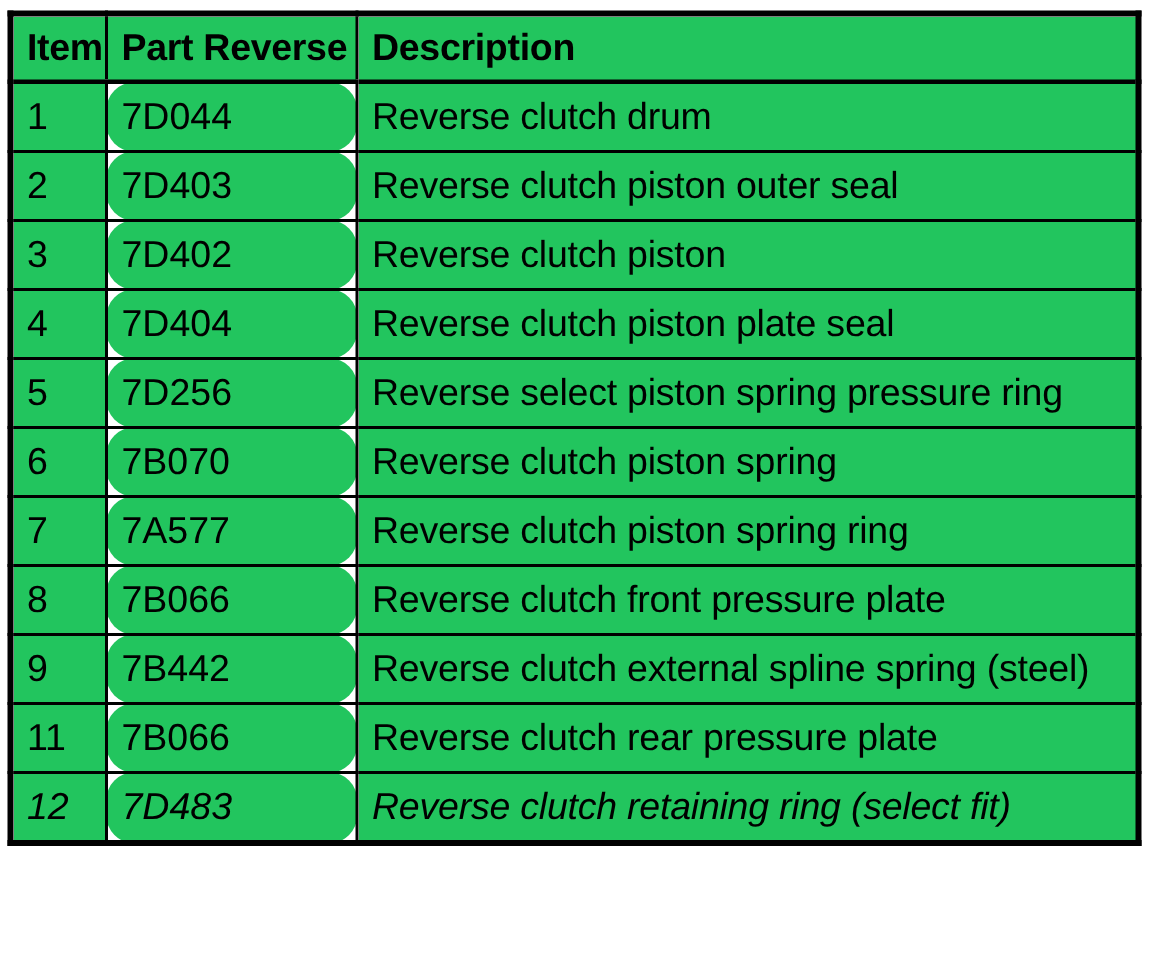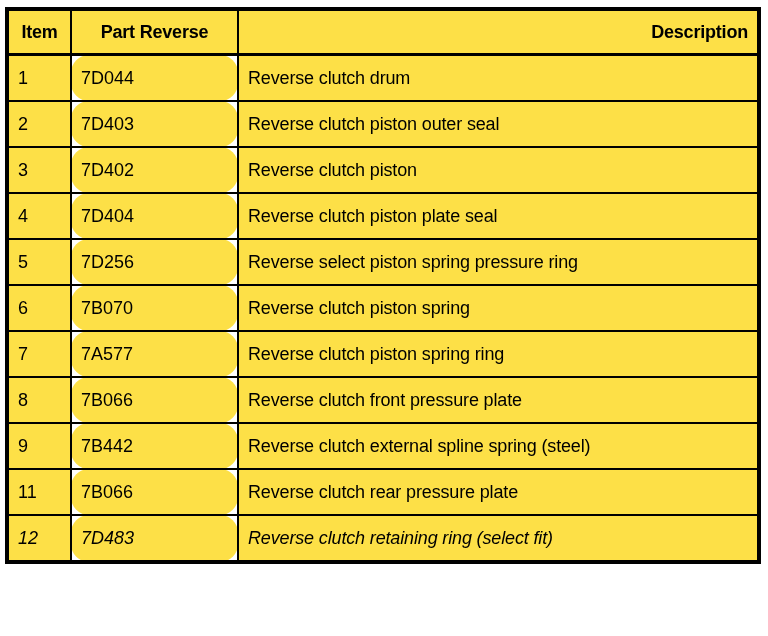--- a/index.html
+++ b/index.html
@@ -40,48 +40,48 @@
   .parts-table col.col-partnumber  { width: 167px; }
   .parts-table col.col-description { width: 521px; }
 
   .parts-table th,
   .parts-table td {
     border-right: 2px solid #000000;
     border-bottom: 2px solid #000000;
     padding: 0 9px;
     height: 44px;
     line-height: 44px;
-    font-size: 18px;
+    font-size: 25px;
     font-stretch: condensed;
     white-space: nowrap;
     overflow: hidden;
     vertical-align: middle;
     text-align: left;
-    background: #fde047;
+    background: #22c55e;
   }
 
   .parts-table th:last-child,
   .parts-table td:last-child {
     border-right: none;
   }
 
   .parts-table thead th {
     font-weight: bold;
     height: 42px;
     line-height: 42px;
     border-bottom: 3px solid #000000;
     letter-spacing: -0.2px;
   }
 
   .parts-table thead th.th-item,
   .parts-table thead th.th-partnumber {
     text-align: center;
   }
   .parts-table thead th.th-description {
-    text-align: right;
+    text-align: left;
   }
 
   .parts-table tbody tr:last-child td {
     border-bottom: none;
     font-style: italic;
   }
 
   .cell-item {
     letter-spacing: 0px;
   }

